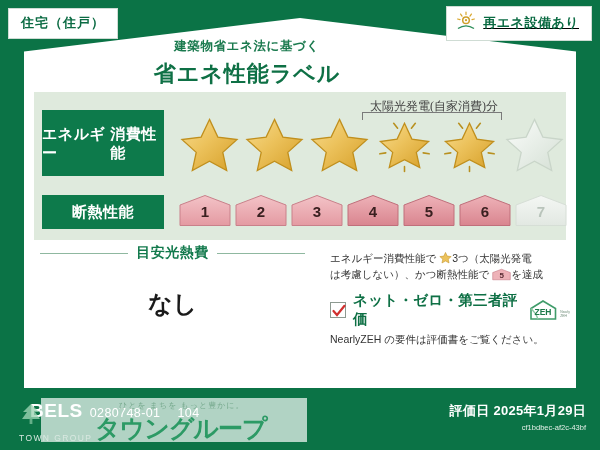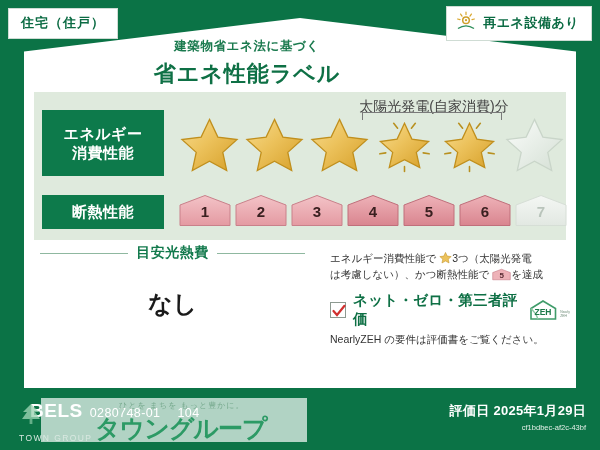--- a/index.html
+++ b/index.html
@@ -39,20 +39,21 @@
   }
 
   
   .tag-right {
     position: absolute; right: 8px; top: 6px;
     background: #ffffff;
     border: 1px solid #cfdcd4;
     padding: 4px 12px 5px 8px;
     display: flex; align-items: center; gap: 6px;
     z-index: 6;
+    text-decoration: underline;
   }
   .tag-right .txt {
     font-size: 13px; font-weight: bold; color: #0b6b43;
     letter-spacing: .5px;
   }
 
   
   .title-wrap {
     position: absolute; left: 0; top: 38px; width: 494px;
     text-align: center; z-index: 5;
@@ -79,41 +80,41 @@
     position: absolute; left: 0;
     display: flex; align-items: center;
   }
   .row-energy { top: 8px; height: 86px; width: 532px; }
   .row-insul  { top: 100px; height: 40px; width: 532px; }
 
   .row-label {
     width: 122px; margin-left: 8px;
     background: #0d7a4b;
     color: #ffffff; font-weight: bold;
-    display: flex; flex-direction: column;
+    display: flex; flex-direction: row;
     align-items: center; justify-content: center;
     line-height: 1.28; letter-spacing: .5px;
   }
   .row-energy .row-label { height: 66px; font-size: 15px; }
   .row-insul  .row-label { height: 34px; font-size: 15px; }
 
   .row-value { flex: 1; position: relative; height: 100%; }
 
   
   .stars {
     position: absolute; left: 14px; top: 14px;
     display: flex; align-items: center; gap: 2px;
   }
   .star { width: 63px; height: 60px; display: block; }
 
   
   .solar-note {
     position: absolute; left: 190px; top: -2px;
     width: 160px; text-align: center;
-    font-size: 14px; color: #444; white-space: nowrap;
+    font-size: 12px; color: #444; white-space: nowrap; font-family: Liberation Serif, serif;
   }
   .solar-bracket {
     position: absolute; left: 198px; top: 12px;
     width: 140px; height: 8px;
     border: 1px solid #7a7a7a;
     border-bottom: none;
   }
 
   
   .grades {

